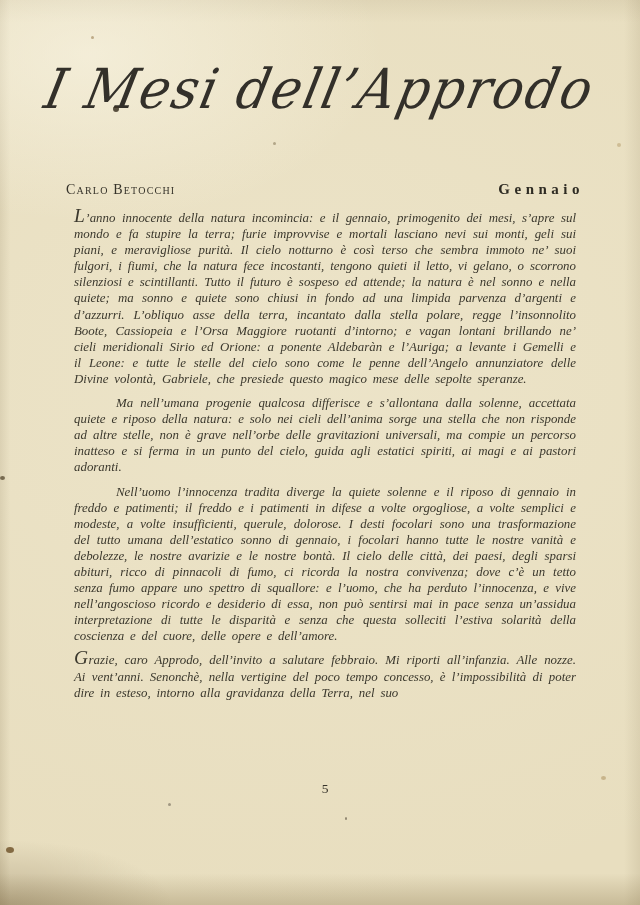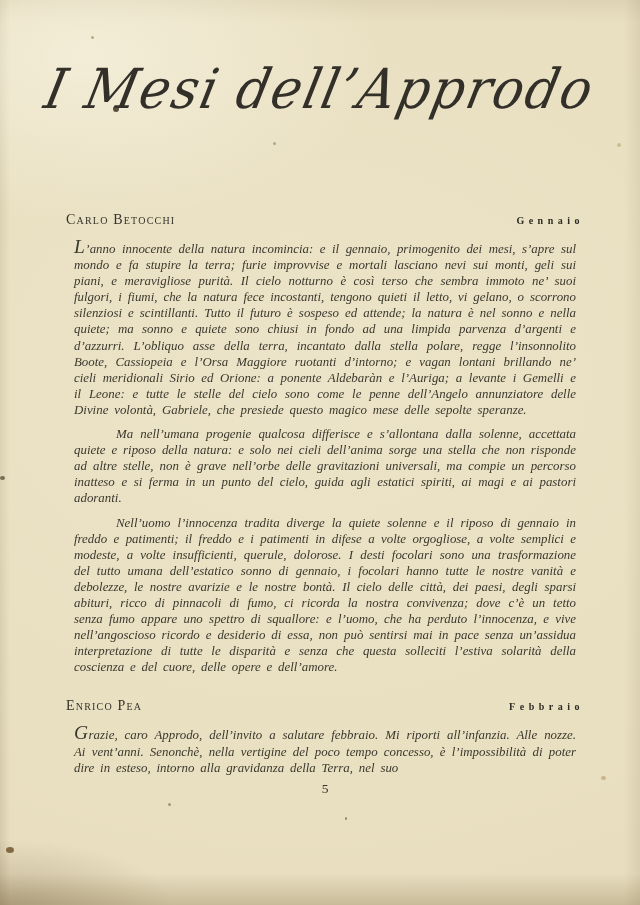--- a/index.html
+++ b/index.html
@@ -29,37 +29,37 @@
     font-family:"DejaVu Serif", serif;
     font-style:italic;
     font-size:51px;
     letter-spacing:2px;
     color:#33302a;
     transform:skewX(-12deg) scaleY(1.08);
     white-space:nowrap;
   }
   
   .content{
-    position:absolute;left:66px;top:212px;width:518px;
+    position:absolute;left:66px;top:181px;width:518px;
   }
   .sec-head{
     display:flex;justify-content:space-between;align-items:baseline;
     margin:0 0 12px 0;
     line-height:16px;
   }
   .sec-head.second{margin-top:23px;}
   .author{
     font-variant:small-caps;
     font-size:14px;
     letter-spacing:1.2px;
     color:#36332a;
   }
   .month{
     font-weight:bold;
-    font-size:10px;
+    font-size:15px;
     letter-spacing:4.5px;
     color:#2e2b23;
   }
   .para{
     margin:8px;
     font-style:italic;
     font-size:12.9px;
     line-height:16.1px;
     text-align:justify;
     word-spacing:2.6px;
@@ -105,24 +105,20 @@
       <span class="author">Carlo Betocchi</span>
       <span class="month">Gennaio</span>
     </div>
 
     <p class="para"><span class="initial">L</span><span>’anno innocente della natura incomincia: e il gennaio, primogenito dei mesi, s’apre sul mondo e fa stupire la terra; furie improvvise e mortali lasciano nevi sui monti, geli sui piani, e meravigliose purità. Il cielo notturno è così terso che sembra immoto ne’ suoi fulgori, i fiumi, che la natura fece incostanti, tengono quieti il letto, vi gelano, o scorrono silenziosi e scintillanti. Tutto il futuro è sospeso ed attende; la natura è nel sonno e nella quiete; ma sonno e quiete sono chiusi in fondo ad una limpida parvenza d’argenti e d’azzurri. L’obliquo asse della terra, incantato dalla stella polare, regge l’insonnolito Boote, Cassiopeia e l’Orsa Maggiore ruotanti d’intorno; e vagan lontani brillando ne’ cieli meridionali Sirio ed Orione: a ponente Aldebaràn e l’Auriga; a levante i Gemelli e il Leone: e tutte le stelle del cielo sono come le penne dell’Angelo annunziatore delle Divine volontà, Gabriele, che presiede questo magico mese delle sepolte speranze.</span></p>
 
     <p class="para indent"><span>Ma nell’umana progenie qualcosa differisce e s’allontana dalla solenne, accettata quiete e riposo della natura: e solo nei cieli dell’anima sorge una stella che non risponde ad altre stelle, non è grave nell’orbe delle gravitazioni universali, ma compie un percorso inatteso e si ferma in un punto del cielo, guida agli estatici spiriti, ai magi e ai pastori adoranti.</span></p>
 
     <p class="para indent"><span>Nell’uomo l’innocenza tradita diverge la quiete solenne e il riposo di gennaio in freddo e patimenti; il freddo e i patimenti in difese a volte orgogliose, a volte semplici e modeste, a volte insufficienti, querule, dolorose. I desti focolari sono una trasformazione del tutto umana dell’estatico sonno di gennaio, i focolari hanno tutte le nostre vanità e debolezze, le nostre avarizie e le nostre bontà. Il cielo delle città, dei paesi, degli sparsi abituri, ricco di pinnacoli di fumo, ci ricorda la nostra convivenza; dove c’è un tetto senza fumo appare uno spettro di squallore: e l’uomo, che ha perduto l’innocenza, e vive nell’angoscioso ricordo e desiderio di essa, non può sentirsi mai in pace senza un’assidua interpretazione di tutte le disparità e senza che questa solleciti l’estiva solarità della coscienza e del cuore, delle opere e dell’amore.</span></p>
 
-    <div class="sec-head second">
-      <span class="author">Enrico Pea</span>
-      <span class="month">Febbraio</span>
-    </div>
 
     <p class="para"><span class="initial">G</span><span>razie, caro Approdo, dell’invito a salutare febbraio. Mi riporti all’infanzia. Alle nozze. Ai vent’anni. Senonchè, nella vertigine del poco tempo concesso, è l’impossibilità di poter dire in esteso, intorno alla gravidanza della Terra, nel suo</span></p>
 
   </div>
 
   <div class="page-number">5</div>
 
   <div class="spot s1"></div>
   <div class="spot s2"></div>
   <div class="spot s3"></div>

